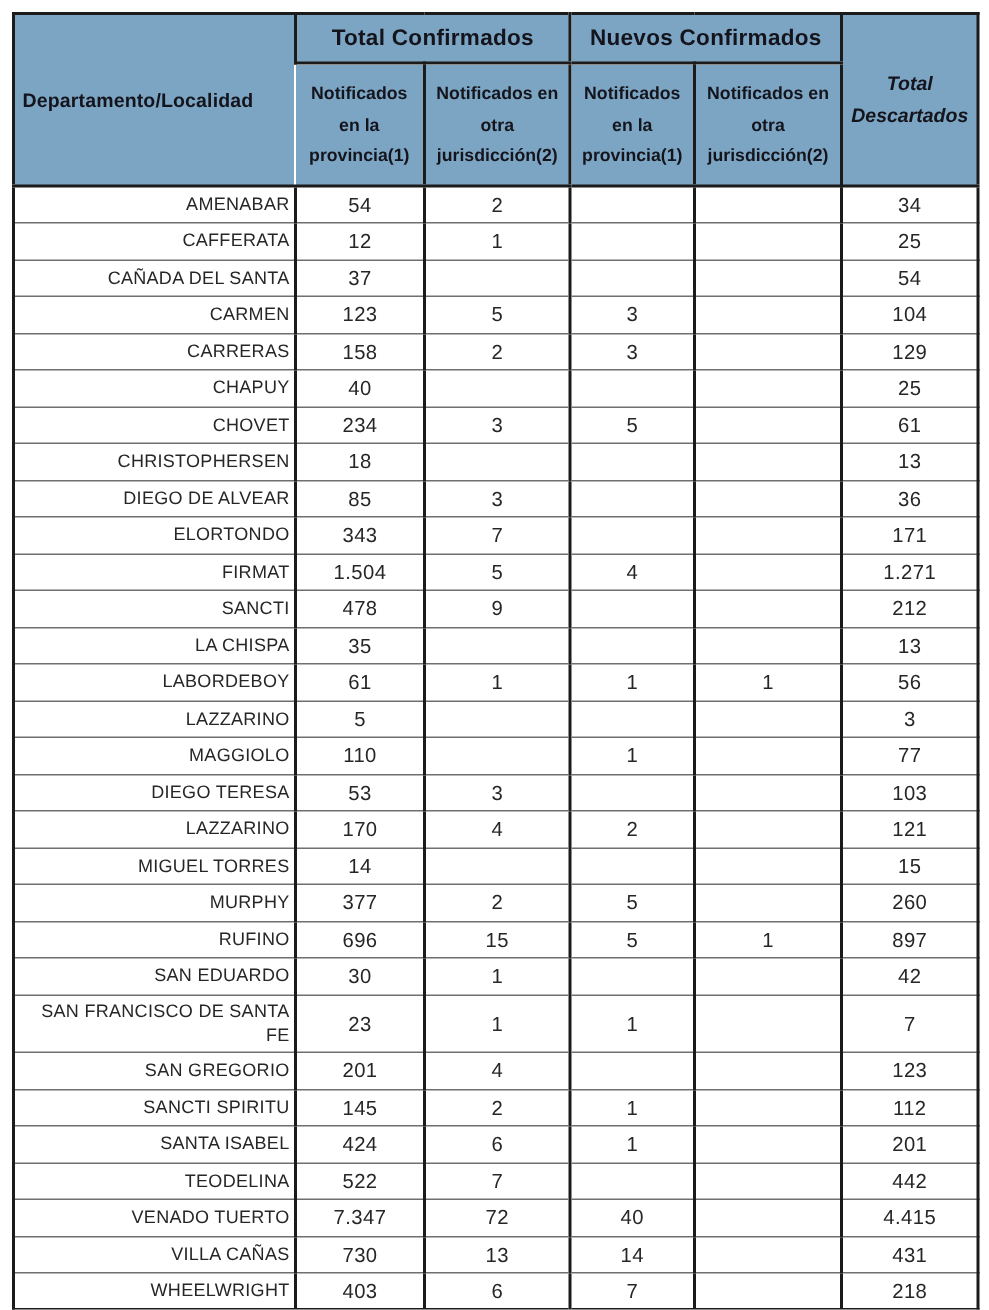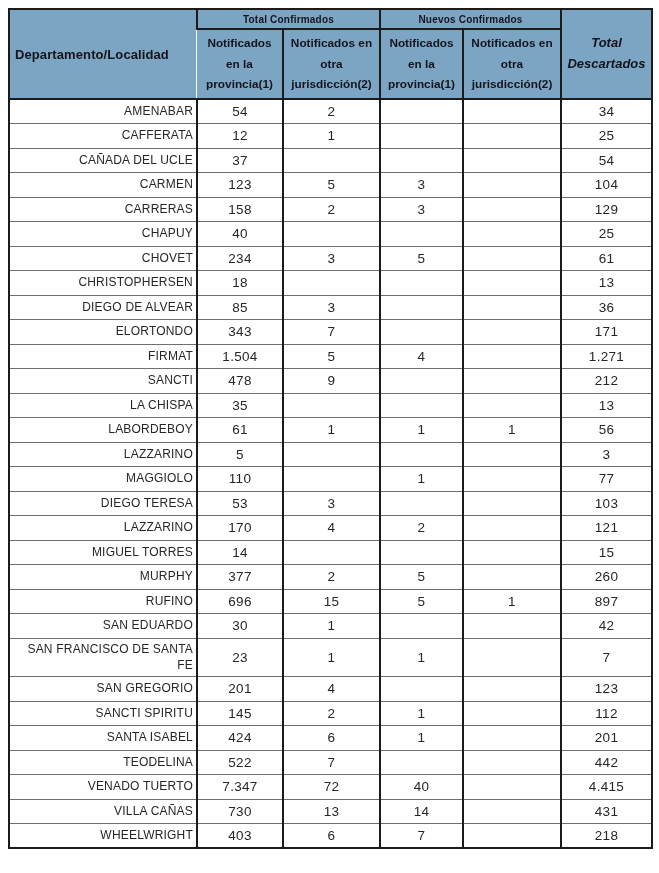--- a/index.html
+++ b/index.html
@@ -34,34 +34,34 @@
   table.report td:first-child, table.report th:first-child { border-left: none; }
   
   thead th {
     background: var(--header-bg);
     color: var(--header-text);
     font-weight: bold;
     text-align: center;
     vertical-align: middle;
   }
   th.group-hd {
-    height: 20px;
-    font-size: 10px;
+    height: 33px;
+    font-size: 15px;
     border-bottom: 2px solid var(--border-dark);
     letter-spacing: 0.2px;
   }
   th.corner-hd {
     font-size: 13px;
     text-align: left;
     padding-left: 5px;
     letter-spacing: 0.1px;
     border-bottom: 2px solid var(--border-dark);
   }
   th.sub-hd {
-    height: 70px;
+    height: 82px;
     font-size: 11.8px;
     line-height: 1.75;
     border-bottom: 2px solid var(--border-dark);
     padding: 0 2px;
   }
   th.total-hd {
     font-size: 13px;
     line-height: 1.6;
     border-bottom: 2px solid var(--border-dark);
     padding: 0 4px;
@@ -126,21 +126,21 @@
         </tr>
         <tr>
           <td class="loc">CAFFERATA</td>
           <td class="num">12</td>
           <td class="num">1</td>
           <td class="num"></td>
           <td class="num"></td>
           <td class="num">25</td>
         </tr>
         <tr>
-          <td class="loc">CAÑADA DEL UCLE</td>
+          <td class="loc">CAÑADA DEL SANTA</td>
           <td class="num">37</td>
           <td class="num"></td>
           <td class="num"></td>
           <td class="num"></td>
           <td class="num">54</td>
         </tr>
         <tr>
           <td class="loc">CARMEN</td>
           <td class="num">123</td>
           <td class="num">5</td>

